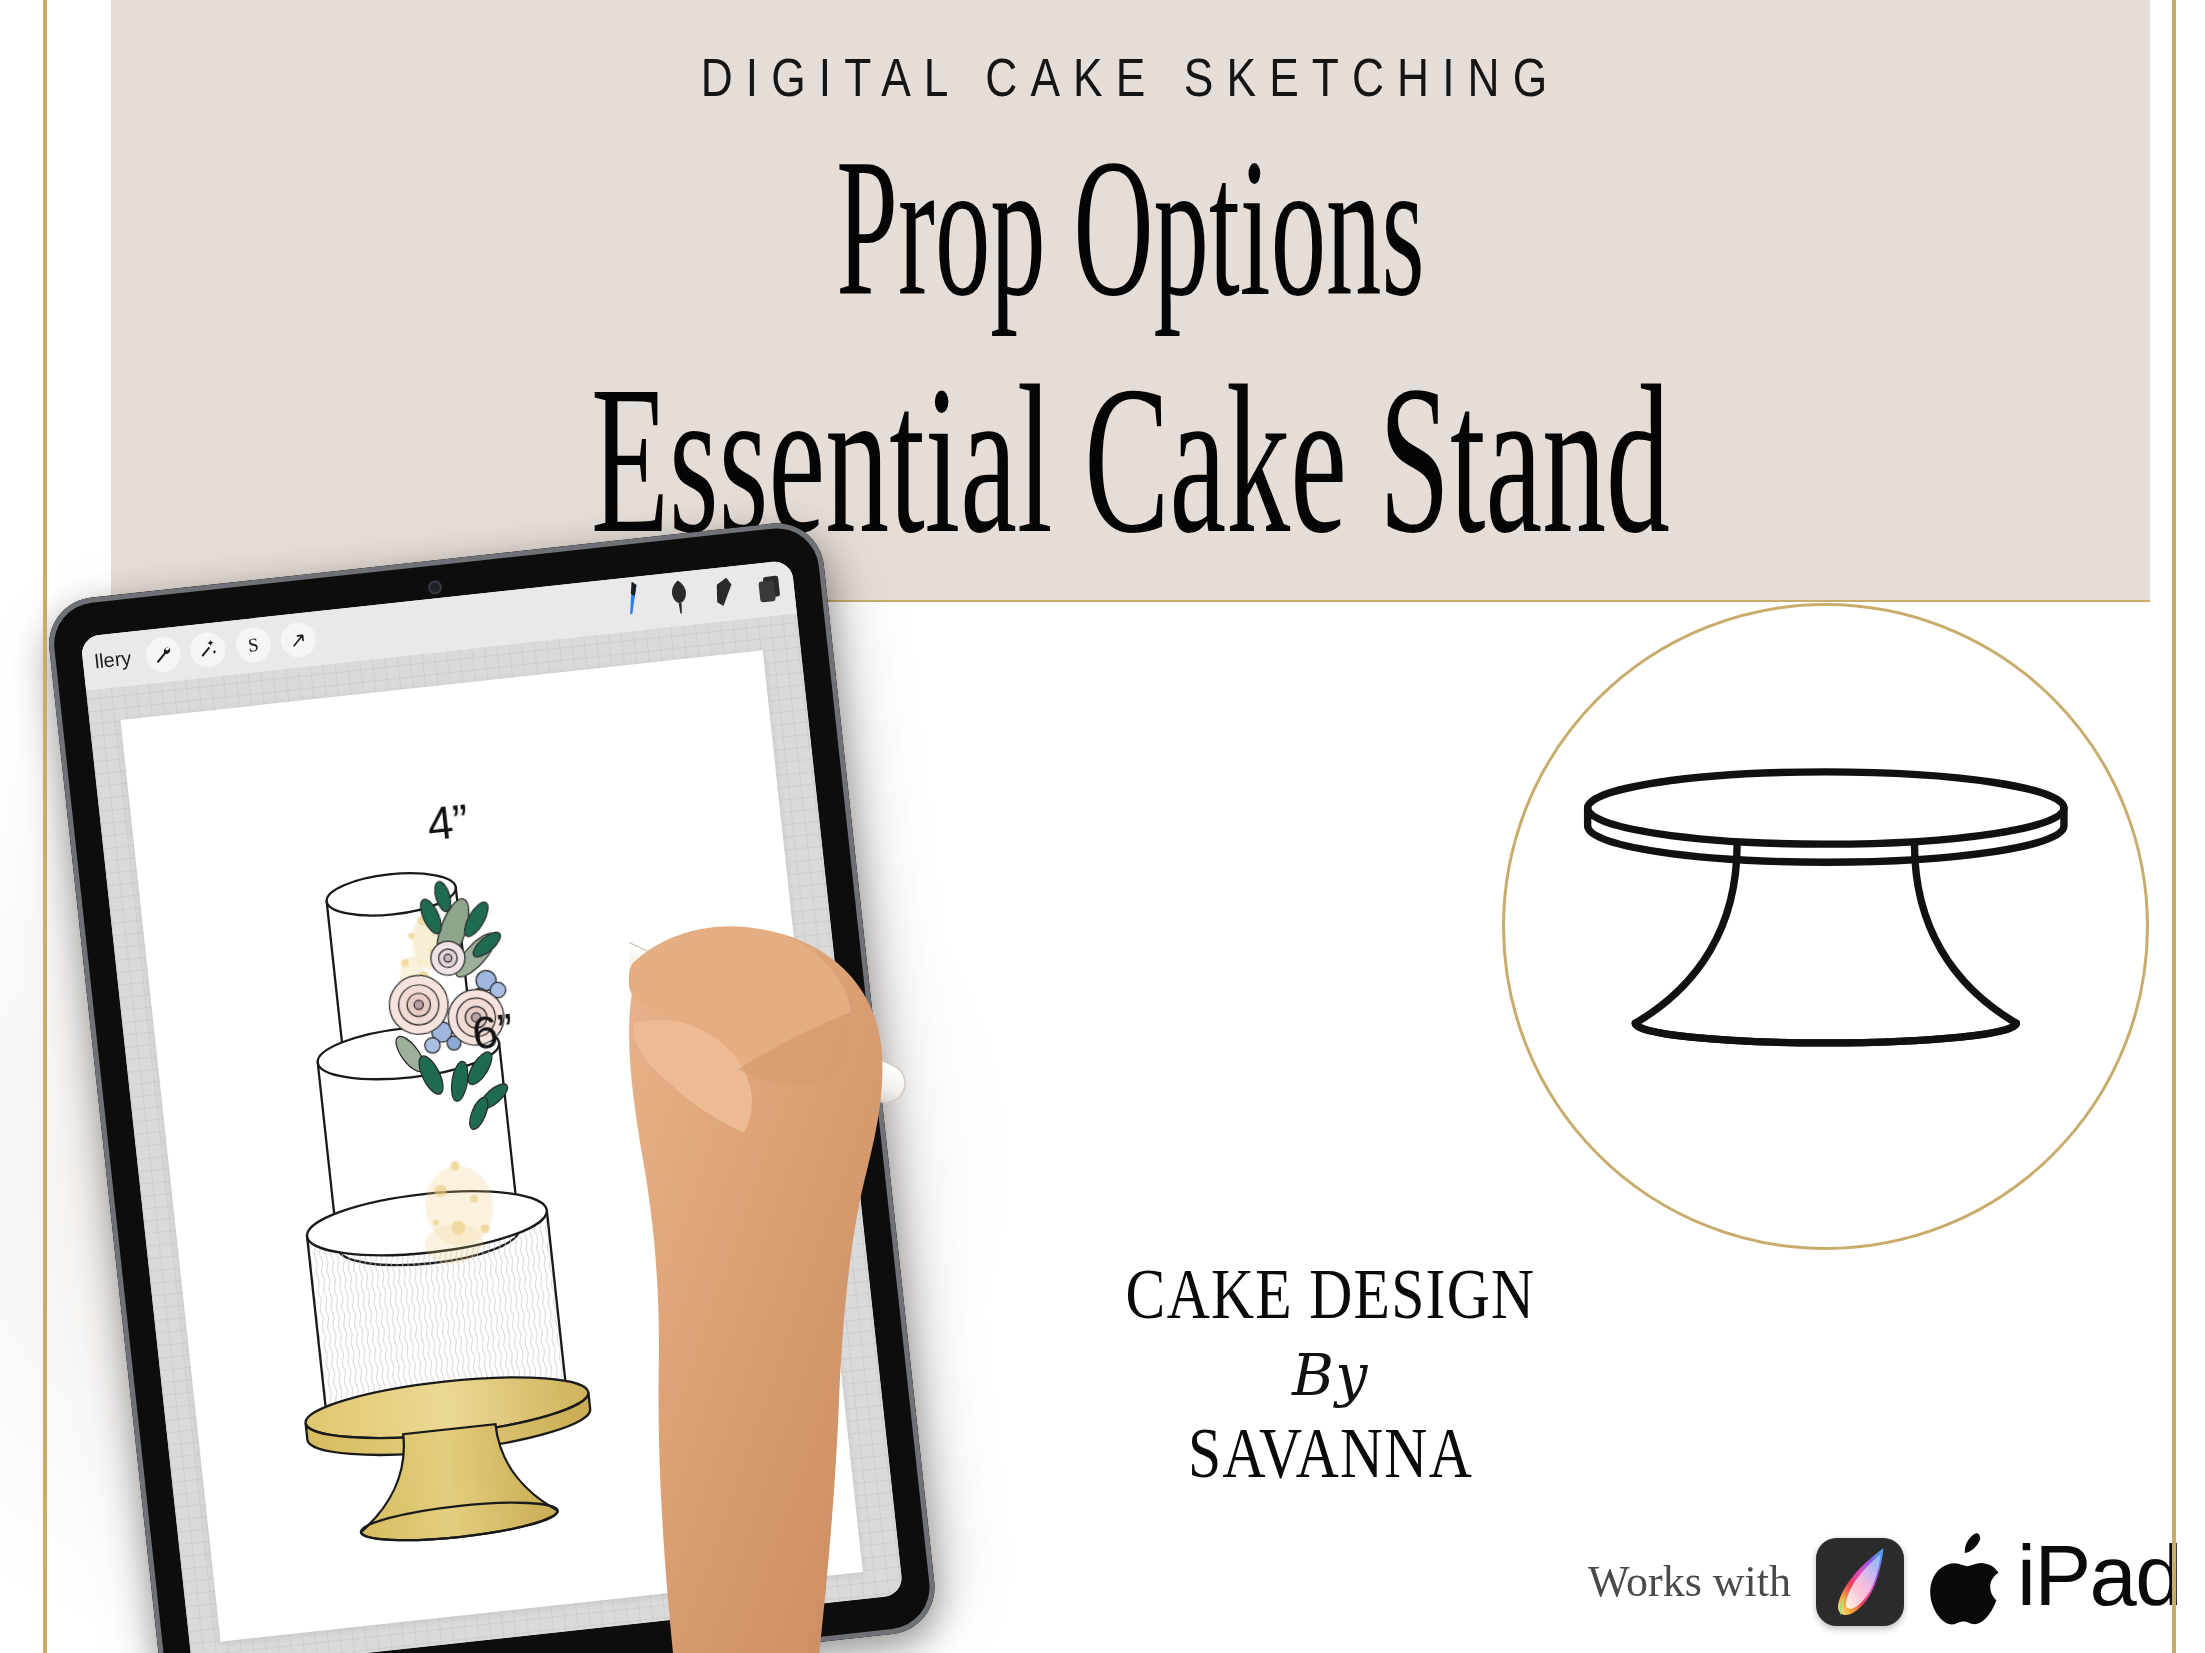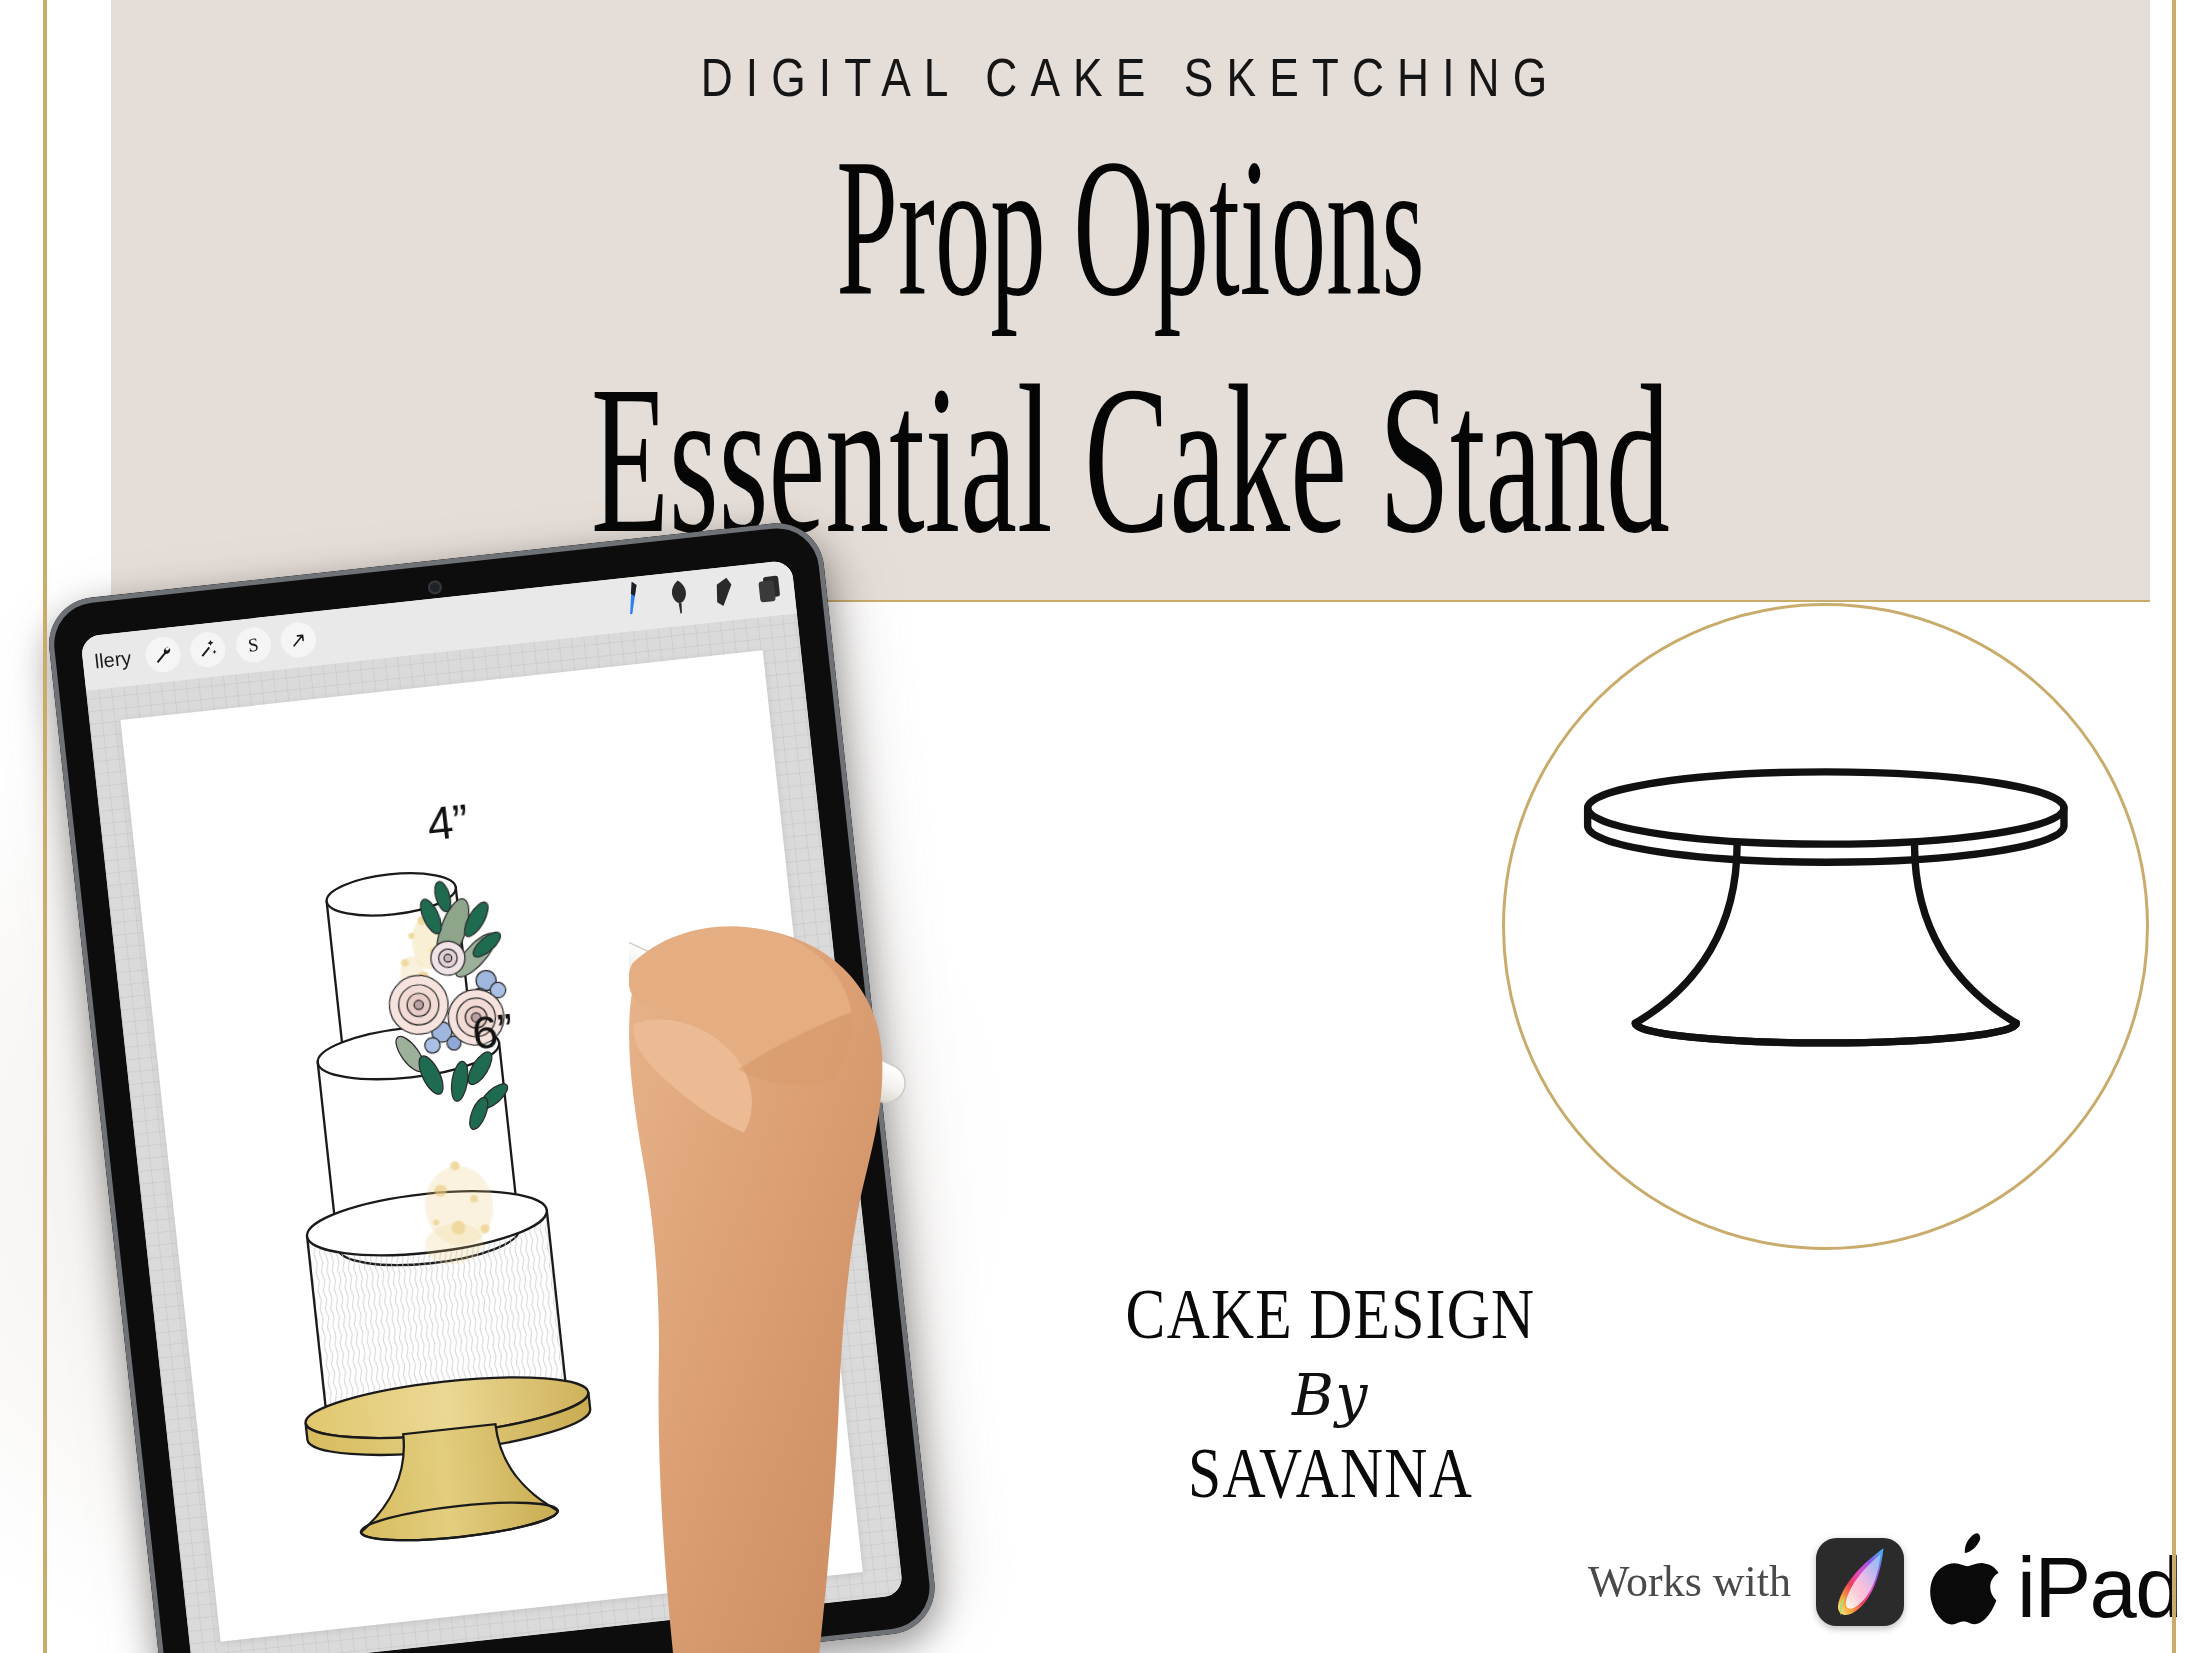--- a/index.html
+++ b/index.html
@@ -73,37 +73,37 @@
 
   
   .hand{position:absolute;left:629px;top:915px;width:559px;height:742px;z-index:30;}
 
   
   .emblem{position:absolute;left:1502px;top:603px;width:647px;height:647px;
           border-radius:50%;border:3.7px solid #C9AC6B;box-sizing:border-box;z-index:10;}
   .emblem svg{position:absolute;left:9%;top:20%;width:82%;height:60%;}
 
   
-  .brand{position:absolute;left:1073px;top:1257px;width:515px;text-align:center;z-index:15;margin-top:20px;}
+  .brand{position:absolute;left:1073px;top:1257px;width:515px;text-align:center;z-index:15;}
   .brand-top,.brand-bottom{
     font-family:"Liberation Serif",serif;color:#0a0a0a;
     font-size:71px;line-height:1.05;white-space:nowrap;
     transform:scaleX(0.84);letter-spacing:1.5px;}
   .brand-by{font-family:"DejaVu Serif",serif;font-style:italic;
             font-size:57px;color:#111;line-height:1.35;margin:5.9px 0 1.5px;
             font-weight:300;letter-spacing:1.5px;text-align:center;}
 
   
   .works{position:absolute;left:1588px;top:1533px;display:flex;align-items:center;
          gap:25px;z-index:15;}
   .works-label{font-family:Liberation Serif, serif;font-size:44px;color:#4a4a4a;}
   .procreate-icon{width:88px;height:88px;border-radius:20.6px;background:#2b2b2b;
                   position:relative;overflow:hidden;
                   box-shadow:0 2.2px 7.4px rgba(0,0,0,.25);}
-  .apple-wrap{display:flex;align-items:flex-end;gap:6px;}
+  .apple-wrap{display:flex;align-items:flex-start;gap:6px;}
   .ipad-word{font-family:"Liberation Sans",sans-serif;font-size:85px;color:#0a0a0a;
              letter-spacing:-1.5px;line-height:1;}
 
   .glow{position:absolute;left:0;top:573px;width:1103px;height:1081px;
         background:radial-gradient(ellipse at 35% 55%,rgba(170,150,130,.20),transparent 62%);
         z-index:1;pointer-events:none;}
 </style>
 </head>
 <body>
 

